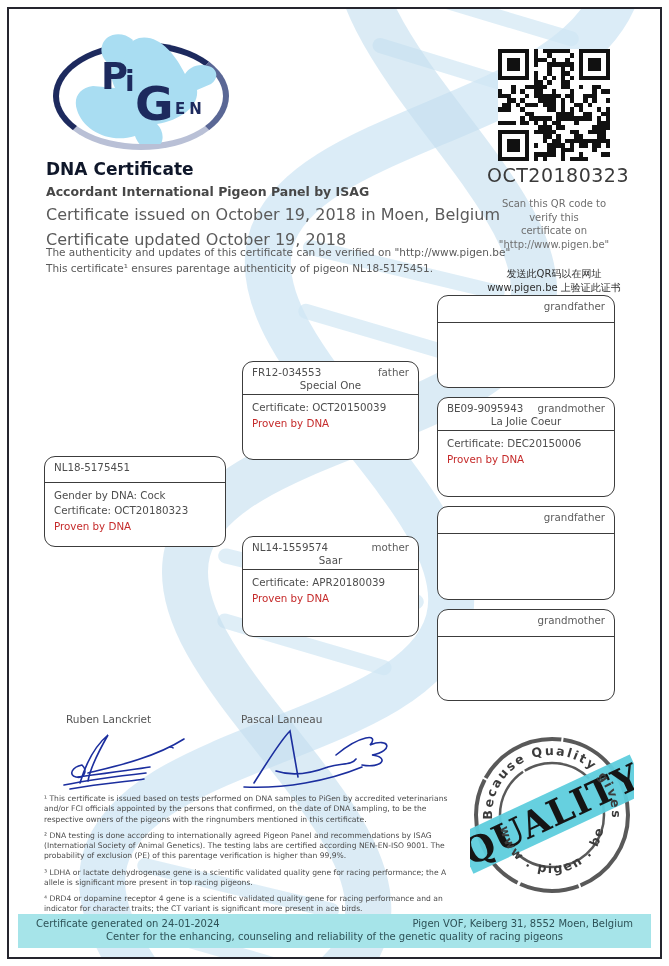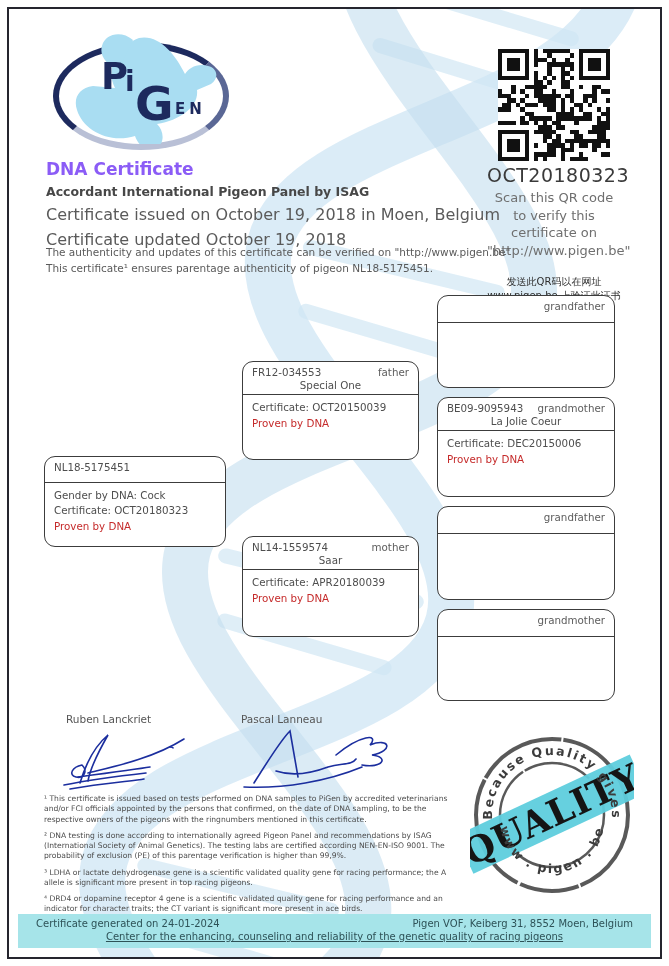--- a/index.html
+++ b/index.html
@@ -12,30 +12,30 @@
   .logo{left:38px;top:23px;width:180px;height:112px;}
   .logo-ellipse{position:absolute;left:6px;top:10px;width:164px;height:96px;border:6px solid #1d2a5e;border-radius:50%;
     border-bottom-color:#b9c0d6;border-right-color:#5a6795;}
   .logo-letter{position:absolute;color:#1d2a5e;font-weight:bold;line-height:1;}
   .l-p{left:54px;top:26px;font-size:37px;}
   .l-i{left:78px;top:36px;font-size:28px;}
   .l-g{left:88px;top:48px;font-size:47px;}
   .l-en{left:128px;top:70px;font-size:15px;letter-spacing:4px;text-align:center;}
 
   
-  .title{left:37px;top:150px;font-size:17px;font-weight:bold;color:#8b5cf6;}
+  .title{left:37px;top:150px;font-size:17px;font-weight:bold;color:#0f172a;}
   .subtitle{left:37px;top:175px;font-size:12.5px;font-weight:bold;color:#474747;}
   .issue-lines{left:37px;top:194px;font-size:16px;color:#5a5a5a;line-height:1.55;}
   .intro{left:37px;top:236px;font-size:10.5px;color:#5a5a5a;line-height:1.5;}
 
   
   .qr-wrap{left:478px;top:40px;width:134px;text-align:center;}
   .qr-box{width:112px;height:112px;margin:0 auto;background:#fff;}
   .qr-id{font-size:19px;font-weight:normal;color:#3a3a3a;letter-spacing:0.5px;margin-top:3px;}
-  .qr-cap{font-size:13px;color:#6f6f6f;line-height:1.35;margin-top:3px;}
+  .qr-cap{font-size:10px;color:#6f6f6f;line-height:1.35;margin-top:11px;}
   .qr-zh{font-size:10px;color:#2e2e2e;line-height:1.4;margin-top:16px;}
 
   
   .pbox{position:absolute;z-index:1;background:#fff;border:1.5px solid #3c3c3c;border-radius:11px;font-size:10.3px;color:#4e4e4e;box-sizing:border-box;}
   .pbox-head{border-bottom:1.5px solid #3c3c3c;padding:4px 9px 2px;box-sizing:border-box;}
   .pbox-row{display:flex;justify-content:space-between;line-height:1.25;}
   .pbox-label{color:#5c5c5c;}
   .pbox-name{line-height:1.3;text-align:center;}
   .pbox-body{padding:5px 9px;line-height:1.5;}
   .proven{color:#c52a2a;}
@@ -48,21 +48,21 @@
   .footnotes{left:35px;top:785px;width:420px;font-size:7.6px;color:#4d4d4d;line-height:1.35;}
   .footnotes p{margin:0 0 6px 0;}
 
   
   .stamp{left:461px;top:724px;width:164px;height:164px;}
 
   
   .footer{position:absolute;left:9px;right:9px;bottom:9px;height:34px;background:#a6e4e9;z-index:2;
     font-size:10px;color:#2e5257;padding:4px 18px 17px;box-sizing:border-box;}
   .footer-row1{display:flex;justify-content:space-between;}
-  .footer-row2{text-align:center;margin-top:2px;text-decoration:underline;}
+  .footer-row2{text-align:center;margin-top:2px;}
 </style>
 </head>
 <body>
 
 <div class="page">
 
   <svg class="wm" width="669" height="966" viewBox="0 0 669 966">
     <g transform="rotate(15 334 480)" fill="none" stroke-linecap="round">
       <g stroke="#dcedf7" stroke-width="15" opacity="0.9">
         <line x1="235" y1="-20" x2="438" y2="-14"></line>

